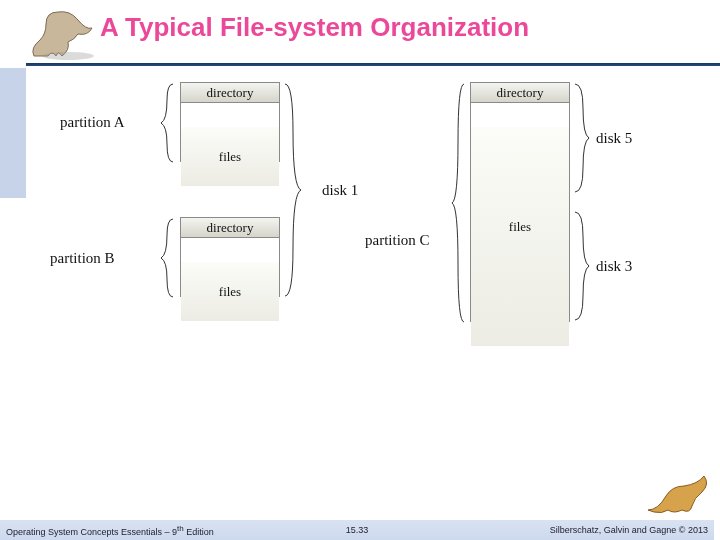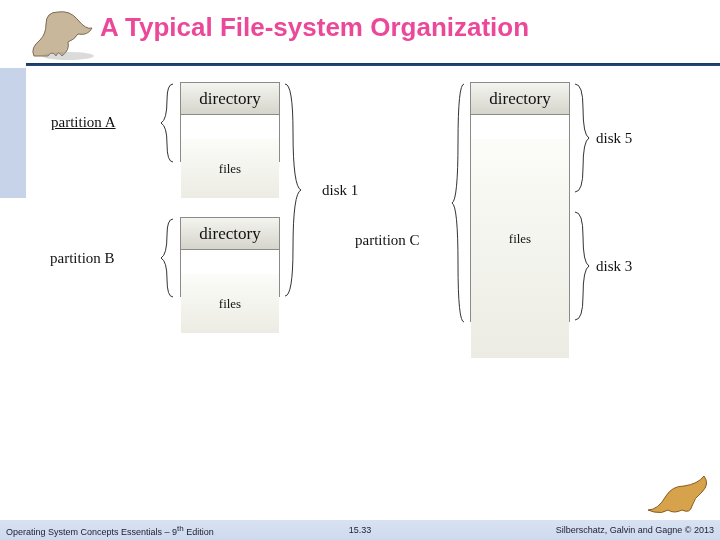--- a/index.html
+++ b/index.html
@@ -9,30 +9,30 @@
   .sidebar-top { position: absolute; left: 0; top: 0; width: 26px; height: 68px; background: #fff; }
   .sidebar-blue { position: absolute; left: 0; top: 68px; width: 26px; height: 130px; background: #c7d3e8; }
   .sidebar-bottom { position: absolute; left: 0; top: 198px; width: 26px; height: 322px; background: #fff; }
 
   .title { position: absolute; top: 12px; left: 100px; right: 20px; font-size: 26px; font-weight: bold; color: #ec4899; }
   .title-rule { position: absolute; top: 63px; left: 26px; right: 0; height: 3px; background: linear-gradient(#1a3660,#27497a); }
 
   .dino-left { position: absolute; left: 28px; top: 6px; width: 70px; height: 56px; }
   .dino-right { position: absolute; right: 6px; bottom: 24px; width: 70px; height: 50px; }
 
-  .footer { position: absolute; left: 0; right: 0; bottom: 0; height: 20px; background: linear-gradient(#d8e2f2,#cdd9ee); display: flex; align-items: center; font-size: 9px; color: #223; margin-top: 34px; }
+  .footer { position: absolute; left: 0; right: 6px; bottom: 0; height: 20px; background: linear-gradient(#d8e2f2,#cdd9ee); display: flex; align-items: center; font-size: 9px; color: #223; margin-top: 34px; }
   .footer .left { position: absolute; left: 6px; }
   .footer .left .ed { font-size: 8px; vertical-align: super; }
   .footer .center { position: absolute; left: 50%; transform: translateX(-50%); }
   .footer .right { position: absolute; right: 6px; padding-left: 36px; }
 
   .diagram { position: absolute; left: 50px; top: 82px; width: 640px; height: 280px; font-family: "Times New Roman", serif; font-size: 15px; color: #111; }
 
   .box { position: absolute; border: 1px solid #8a8a8a; }
-  .dirhead { height: 32px; background: linear-gradient(#f4f4f0,#d5d5cb); border-bottom: 1px solid #8a8a8a; display: flex; align-items: center; justify-content: center; font-size: 17px; }
+  .dirhead { height: 20px; background: linear-gradient(#f4f4f0,#d5d5cb); border-bottom: 1px solid #8a8a8a; display: flex; align-items: center; justify-content: center; font-size: 13px; }
   .filesbody { background: linear-gradient(#fcfcf8,#ecece4); display: flex; align-items: center; justify-content: center; font-size: 13px; margin-top: 24px; }
 
   .lbl { position: absolute; white-space: nowrap; }
   .brace path { stroke: #333; fill: none; stroke-width: 1; }
 </style>
 </head>
 <body>
 
 <div class="slide">
 
@@ -54,21 +54,21 @@
     <div class="box" style="left:130px; top:0px; width:100px; height:80px;">
       <div class="dirhead">directory</div>
       <div class="filesbody" style="height:59px;">files</div>
     </div>
 
     <div class="box" style="left:130px; top:135px; width:100px; height:80px;">
       <div class="dirhead">directory</div>
       <div class="filesbody" style="height:59px;">files</div>
     </div>
 
-    <span class="lbl" style="left:1px; top:32px;text-decoration:underline;">partition A</span>
+    <span class="lbl" style="left:10px; top:32px;">partition A</span>
     <svg class="brace" style="position:absolute; left:109px; top:0px;" width="18" height="82">
       <path d="M14 2 Q8 2 8 18 Q8 38 2 41 Q8 44 8 62 Q8 80 14 80"></path>
     </svg>
 
     <span class="lbl" style="left:0px; top:168px;">partition B</span>
     <svg class="brace" style="position:absolute; left:109px; top:135px;" width="18" height="82">
       <path d="M14 2 Q8 2 8 18 Q8 38 2 41 Q8 44 8 62 Q8 80 14 80"></path>
     </svg>
 
     <svg class="brace" style="position:absolute; left:233px; top:0px;" width="20" height="216">
@@ -76,21 +76,21 @@
     </svg>
     <span class="lbl" style="left:258px; top:100px;margin-left:14px;">disk 1</span>
 
     <div class="box" style="left:420px; top:0px; width:100px; height:240px;">
       <div class="dirhead">directory</div>
       <div class="filesbody" style="height:219px;">
         <span style="margin-top:-20px;">files</span>
       </div>
     </div>
 
-    <span class="lbl" style="left:305px; top:150px;">partition C</span>
+    <span class="lbl" style="left:315px; top:150px;">partition C</span>
     <svg class="brace" style="position:absolute; left:400px; top:0px;" width="18" height="242">
       <path d="M14 2 Q8 2 8 60 Q8 118 2 121 Q8 124 8 182 Q8 240 14 240"></path>
     </svg>
 
     <svg class="brace" style="position:absolute; left:523px; top:0px;" width="18" height="112">
       <path d="M2 2 Q10 2 10 26 Q10 53 16 56 Q10 59 10 86 Q10 110 2 110"></path>
     </svg>
     <span class="lbl" style="left:546px; top:48px;">disk 5</span>
 
     <svg class="brace" style="position:absolute; left:523px; top:128px;" width="18" height="112">

